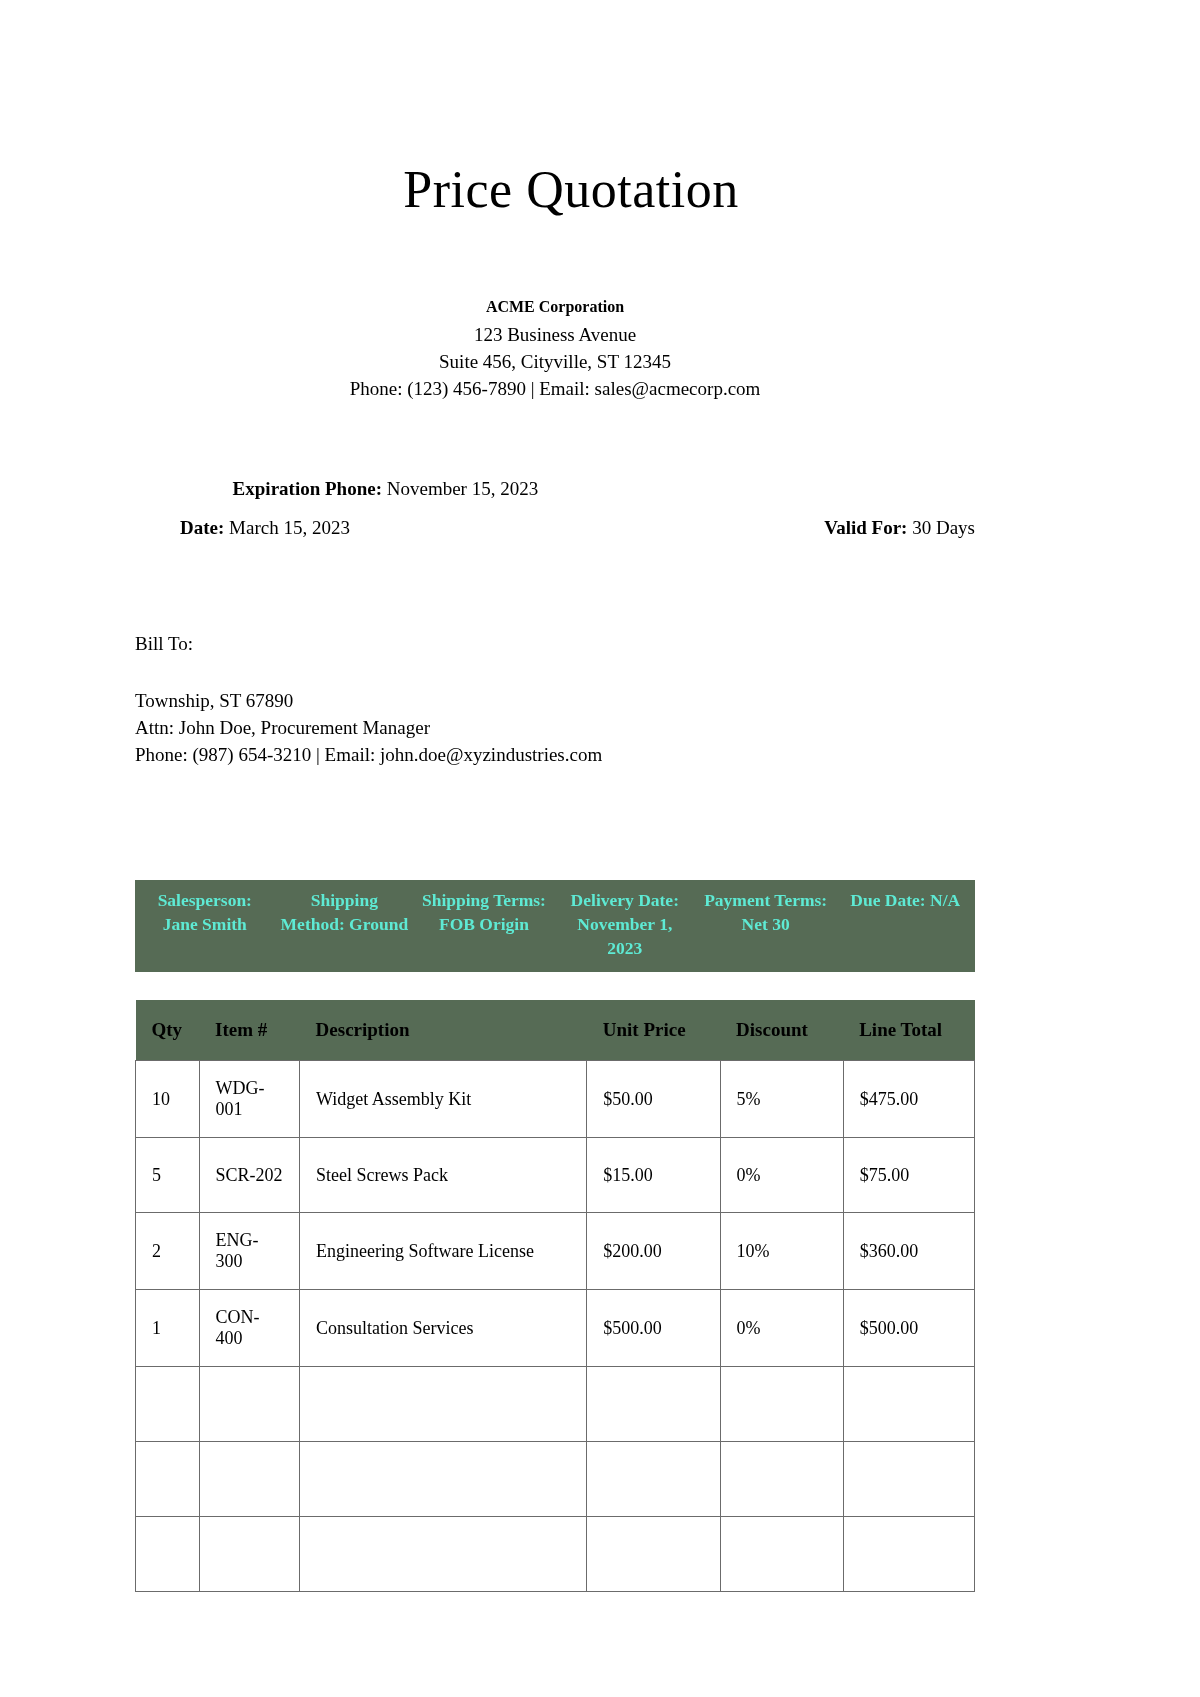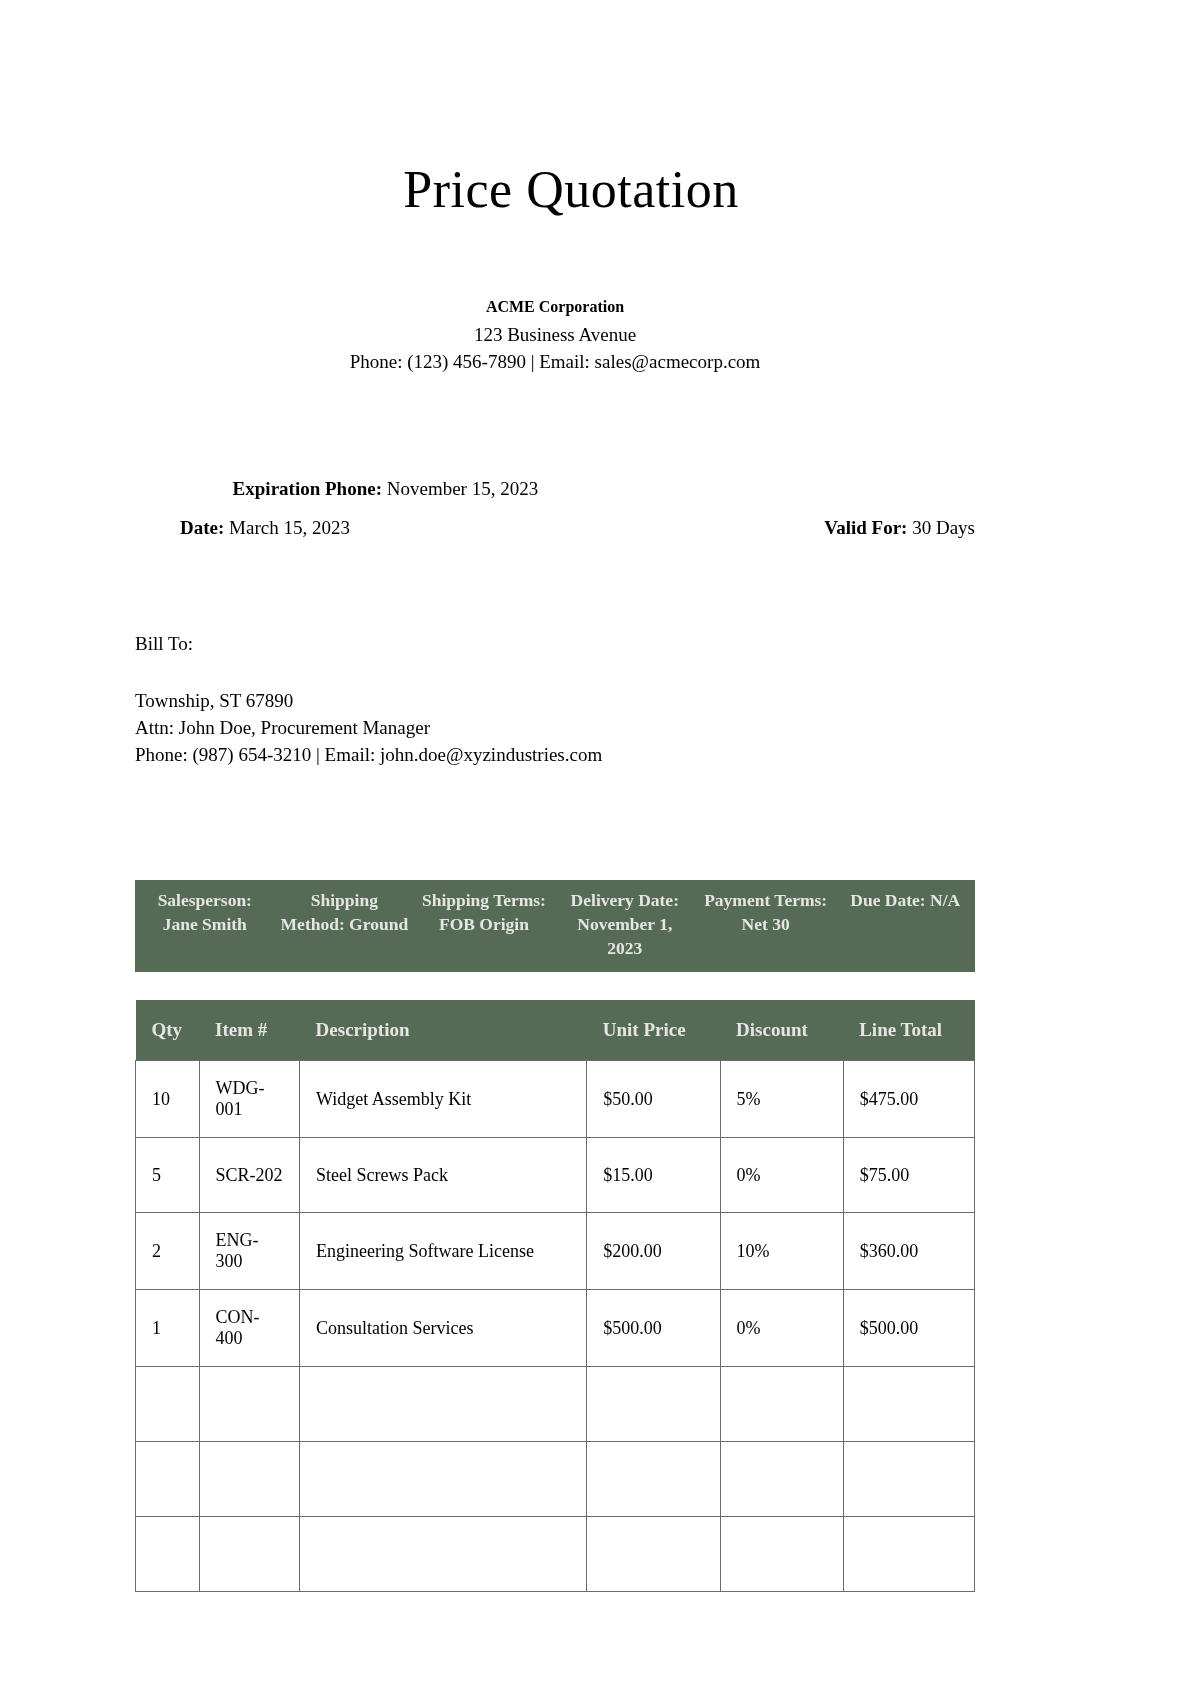--- a/index.html
+++ b/index.html
@@ -101,42 +101,42 @@
     left: 0;
     top: 880px;
     width: 840px;
     height: 92px;
     display: flex;
     background: #566B55;
     overflow: hidden;
   }
   .terms-cell {
     flex: 1 1 0;
-    color: #e5e5e5;
+    color: #5eead4;
     font-weight: bold;
     font-size: 17.5px;
     line-height: 24px;
     text-align: center;
     padding: 8px 6px 0 6px;
     box-sizing: border-box;
   }
   .terms-cell.wide { flex: 1.02 1 0; }
 
   
   .items {
     position: absolute;
     left: 0;
     top: 1000px;
     width: 840px;
     border-collapse: collapse;
     table-layout: fixed;
   }
   .items thead th {
     background: #566B55;
-    color: #e5e5e5;
+    color: #000000;
     font-weight: bold;
     font-size: 19px;
     text-align: left;
     padding: 19px 16px;
     border: none;
   }
   .items tbody td {
     border: 1px solid #6b6b6b;
     font-size: 18px;
     padding: 17px 16px;
@@ -156,20 +156,21 @@
 <body>
 
 <div class="page">
   <div class="sheet">
 
     <div class="doc-title">Price Quotation</div>
 
     <div class="company-block">
       <div class="company-name">ACME Corporation</div>
       <div>123 Business Avenue</div>
+      <div>Suite 456, Cityville, ST 12345</div>
       <div>Phone: (123) 456-7890 | Email: sales@acmecorp.com</div>
     </div>
 
     <div class="meta">
       <div class="meta-row">
         <div class="meta-cell right">
           <span class="meta-label">Expiration Phone:</span>
           <span>November 15, 2023</span>
         </div>
       </div>

